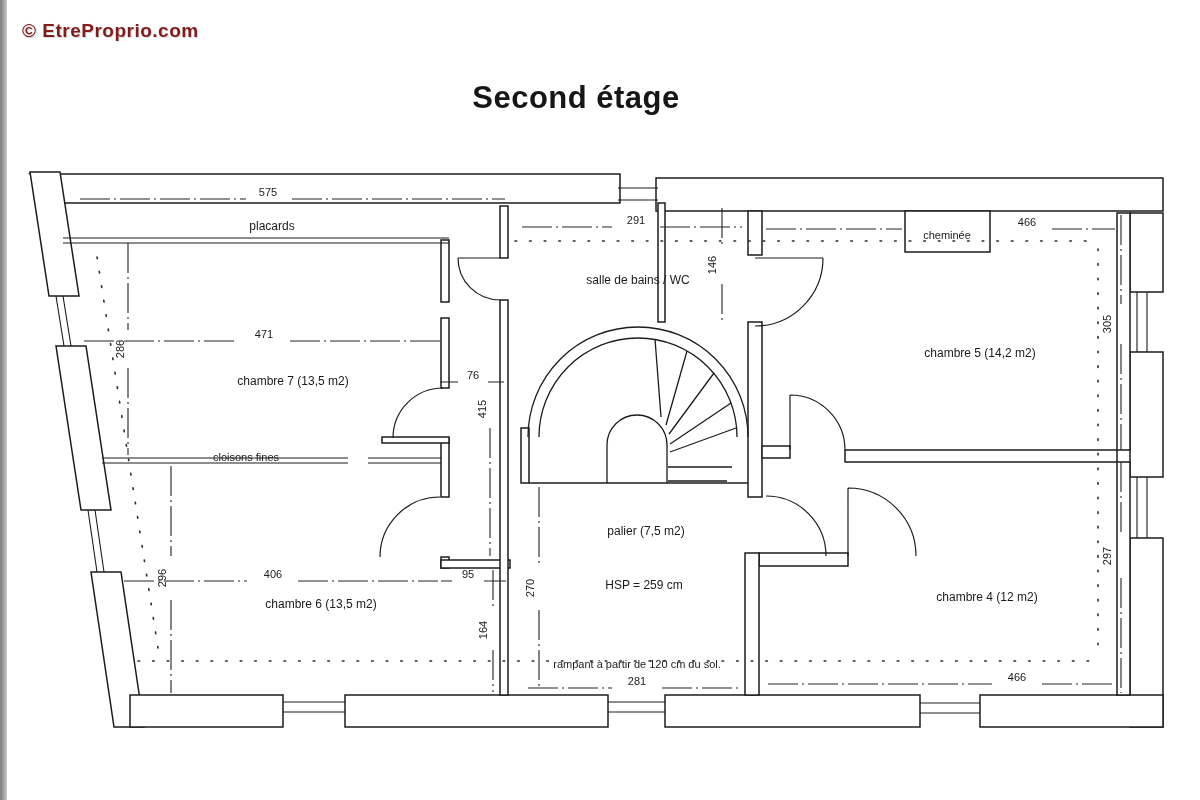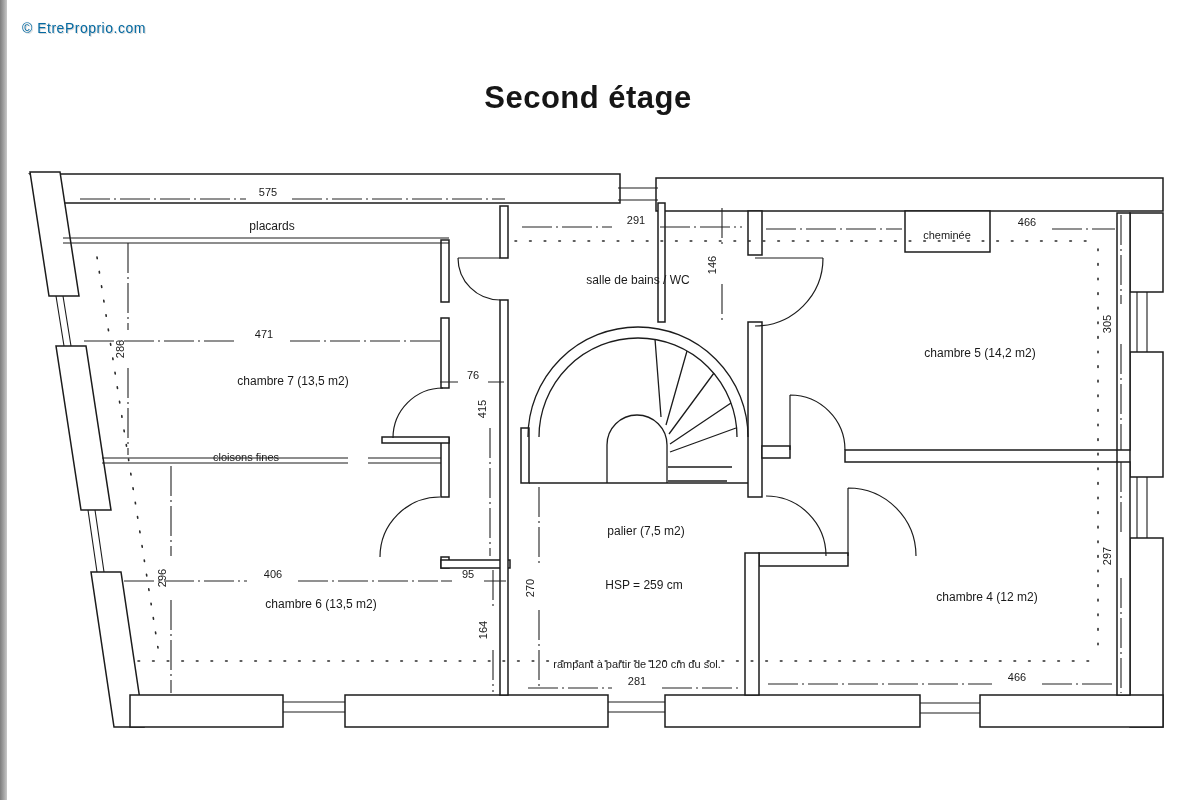--- a/index.html
+++ b/index.html
@@ -1,23 +1,23 @@
 <!DOCTYPE html>
 <html><head>
 <meta charset="utf-8">
 <style>
   html,body{margin:0;padding:0;background:#ffffff;}
   .stage{position:relative;width:1200px;height:800px;background:#ffffff;overflow:hidden;
          font-family:"Liberation Sans",sans-serif;}
   .scan-edge{position:absolute;left:0;top:0;width:7px;height:800px;
              background:linear-gradient(90deg,#7d7d7d,#a8a8a8 60%,#c9c9c9);}
-  .watermark{position:absolute;left:22px;top:20px;font-size:14px;font-weight:400;
-             letter-spacing:.5px;color:#0369a1;
+  .watermark{position:absolute;left:22px;top:20px;font-size:19px;font-weight:700;
+             letter-spacing:.5px;color:#7f1d1d;
              text-shadow:1px 1px 0 #d8d8d8,-1px -1px 0 #fafafa;user-select:none;}
-  .title{position:absolute;left:12px;top:80px;width:1152px;text-align:center;
+  .title{position:absolute;left:0;top:80px;width:1152px;text-align:center;
          font-size:31px;font-weight:700;color:#161616;letter-spacing:.5px;}
   svg.plan{position:absolute;left:0;top:0;}
   svg.plan path.wall{fill:#ffffff;stroke:#1c1c1c;stroke-width:1.5;}
   svg.plan .thin{fill:none;stroke:#1c1c1c;stroke-width:1.1;}
   svg.plan .door{fill:none;stroke:#1c1c1c;stroke-width:1.2;}
   svg.plan .stair{fill:none;stroke:#1c1c1c;stroke-width:1.3;}
   svg.plan .dim{fill:none;stroke:#242424;stroke-width:1.1;stroke-dasharray:30 4 2 4;}
   svg.plan .dot{fill:none;stroke:#2a2a2a;stroke-width:1.6;stroke-dasharray:1.6 13;stroke-linecap:round;}
   svg.plan text{fill:#1a1a1a;font-size:12px;font-family:"Liberation Sans",sans-serif;text-anchor:middle;}
   svg.plan text.dimt{font-size:11px;}

